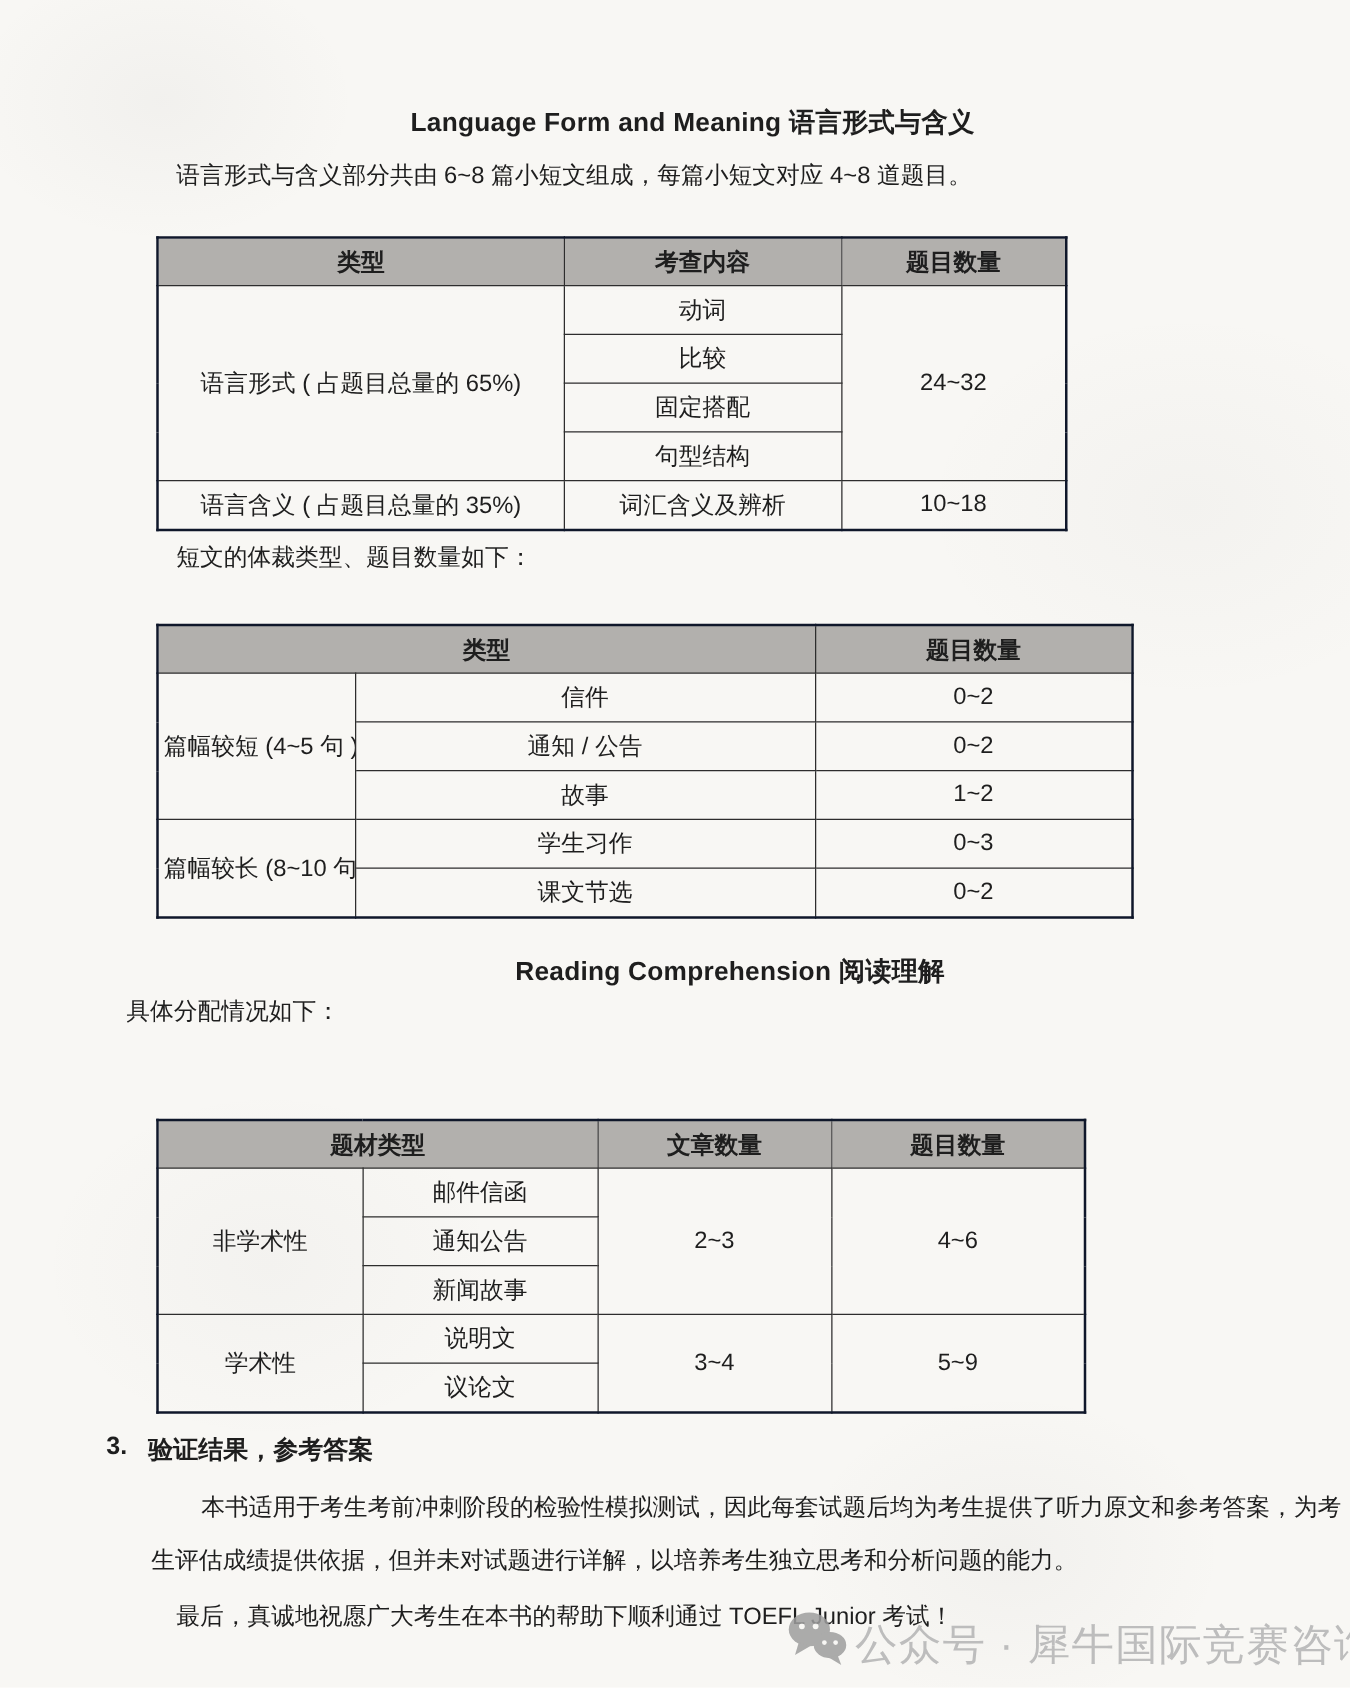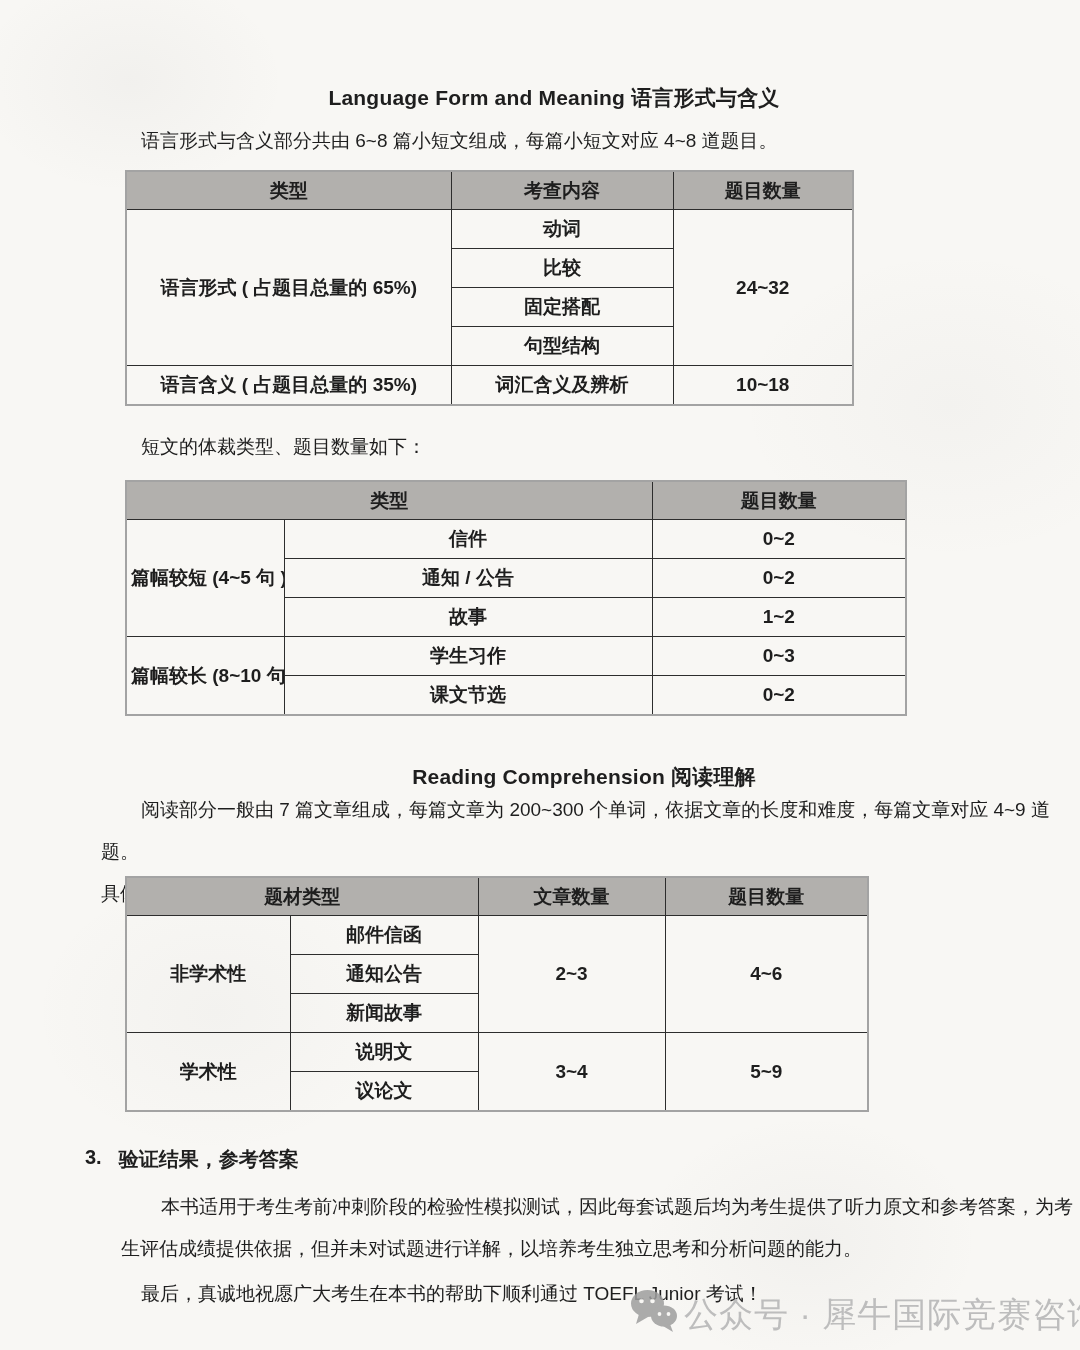--- a/index.html
+++ b/index.html
@@ -26,27 +26,28 @@
   }
   .para{
     position:absolute;left:101px;width:958px;
     font-size:19px;line-height:42px;
   }
   .indent{text-indent:40px;}
   .line{display:block;}
   table{
     position:absolute;left:125px;
     border-collapse:collapse;table-layout:fixed;
-    border:2px solid #a3a3a3;
+    border:2px solid #0f172a;
     font-size:19px;
+    margin-top:19px;
   }
   th,td{
     border:1.5px solid #2d2d2d;
     text-align:center;vertical-align:middle;
-    padding:0 4px;font-weight:bold;
+    padding:0 4px;font-weight:normal;
     overflow:hidden;white-space:nowrap;
   }
   th{background:#b2b0ad;font-weight:bold;height:37px;}
   td{height:38px;background:transparent;}
   #table-lfm-types{top:170px;width:727px;}
   #table-lfm-genres{top:480px;width:780px;}
   #table-rc-topics{top:876px;width:742px;border-radius:10px;}
   .sec3-heading{
     position:absolute;left:85px;top:1146px;
     display:flex;gap:17px;
@@ -137,21 +138,20 @@
     <tr>
       <td>课文节选</td>
       <td>0~2</td>
     </tr>
   </tbody>
     </table>
 
   <div class="center-title" style="top:763px;padding-left:44px;">Reading Comprehension 阅读理解</div>
 
   <div class="para" style="top:789px;">
-    <span class="line indent">阅读部分一般由 7 篇文章组成，每篇文章为 200~300 个单词，依据文章的长度和难度，每篇文章对应 4~9 道题。</span>
     <span class="line">具体分配情况如下：</span>
   </div>
 
   <table id="table-rc-topics">
     <colgroup>
         <col style="width:164px">
         <col style="width:188px">
         <col style="width:187px">
         <col style="width:203px">
       </colgroup>

